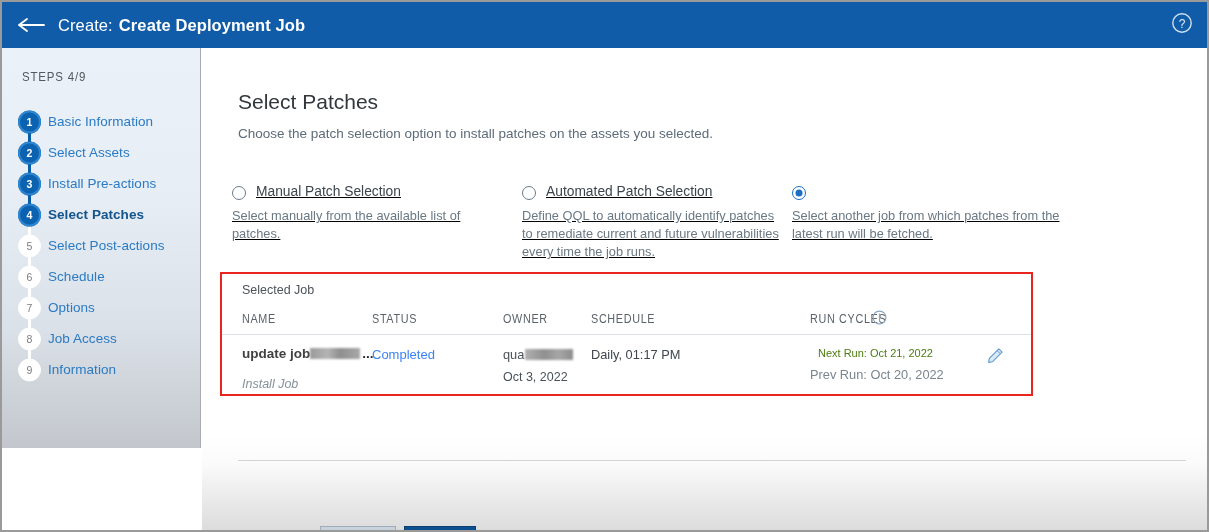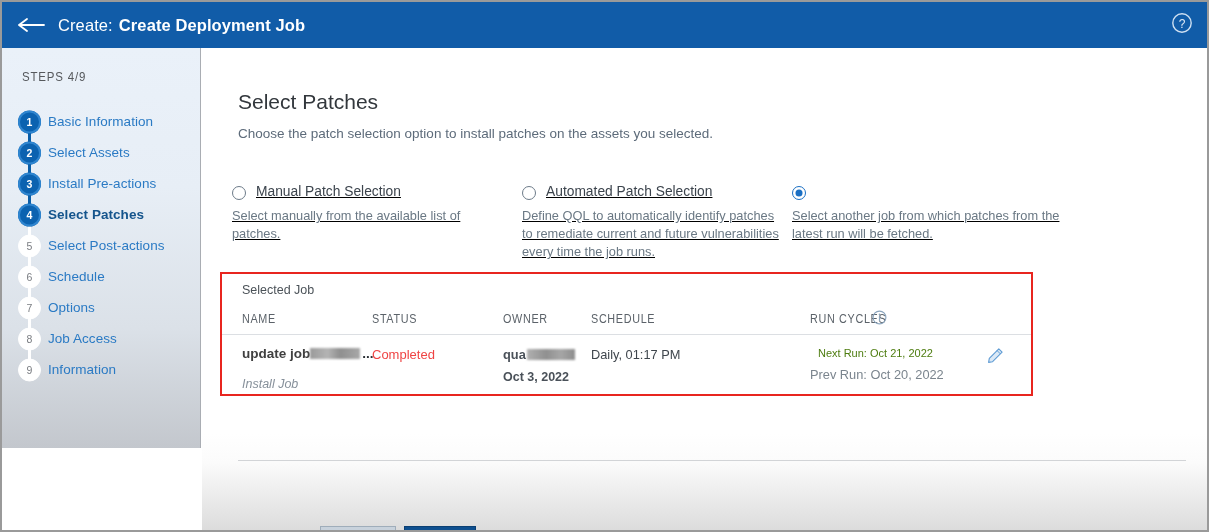--- a/index.html
+++ b/index.html
@@ -183,22 +183,22 @@
   .name-line { display: flex; align-items: center; }
   .name-text { font-size: 13.5px; color: #404040; font-weight: 700; }
   .redact-1 {
     display: inline-block; width: 50px; height: 11px;
     background: linear-gradient(90deg,#9a9a9a 0%, #b4b4b4 35%, #8f8f8f 60%, #a8a8a8 100%);
     filter: blur(1.1px);
     margin: 0 2px 0 0;
   }
   .name-ellipsis { font-size: 13.5px; color: #262b30; font-weight: 700; }
   .name-sub { font-size: 12.5px; color: #86909a; margin-top: 16px; font-style: italic; }
-  .c-status { left: 150px; top: 12px; font-size: 13px; color: #ef4444; }
-  .c-owner { left: 281px; top: 12px; font-weight: bold; }
+  .c-status { left: 150px; top: 12px; font-size: 13px; color: #3b82f6; }
+  .c-owner { left: 281px; top: 12px; }
   .owner-line { display: flex; align-items: center; font-size: 12.8px; color: #4a5159; }
   .redact-2 {
     display: inline-block; width: 48px; height: 11px;
     background: linear-gradient(90deg,#b0b0b0 0%, #909090 40%, #a6a6a6 70%, #8d8d8d 100%);
     filter: blur(1.1px);
     margin-left: 1px;
   }
   .owner-date { font-size: 12.5px; color: #4a5159; margin-top: 8px; }
   .c-schedule { left: 369px; top: 12px; font-size: 12.8px; color: #3f464d; }
   .c-runcycles { left: 588px; top: 12px; }

